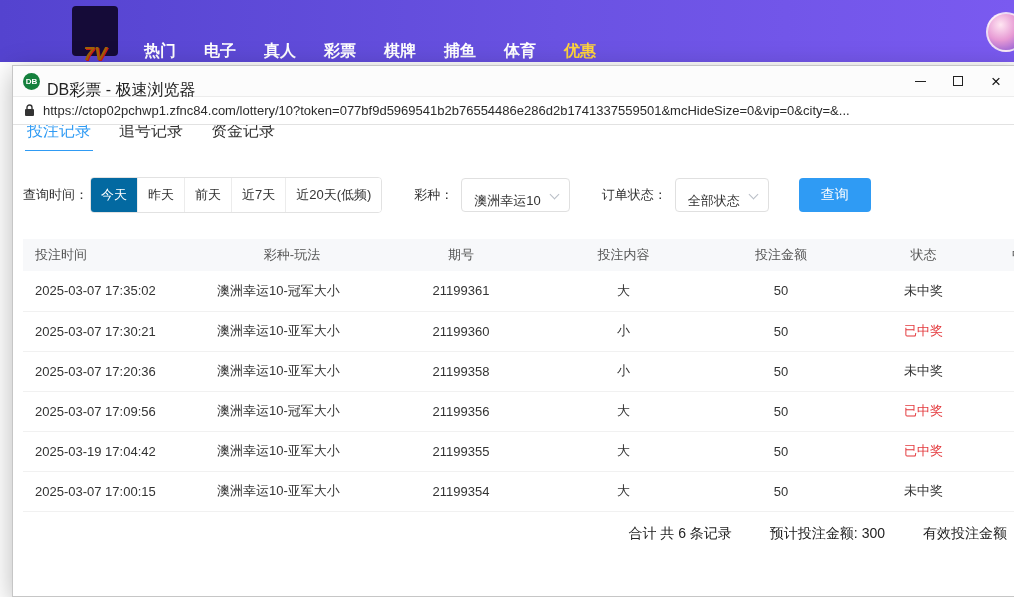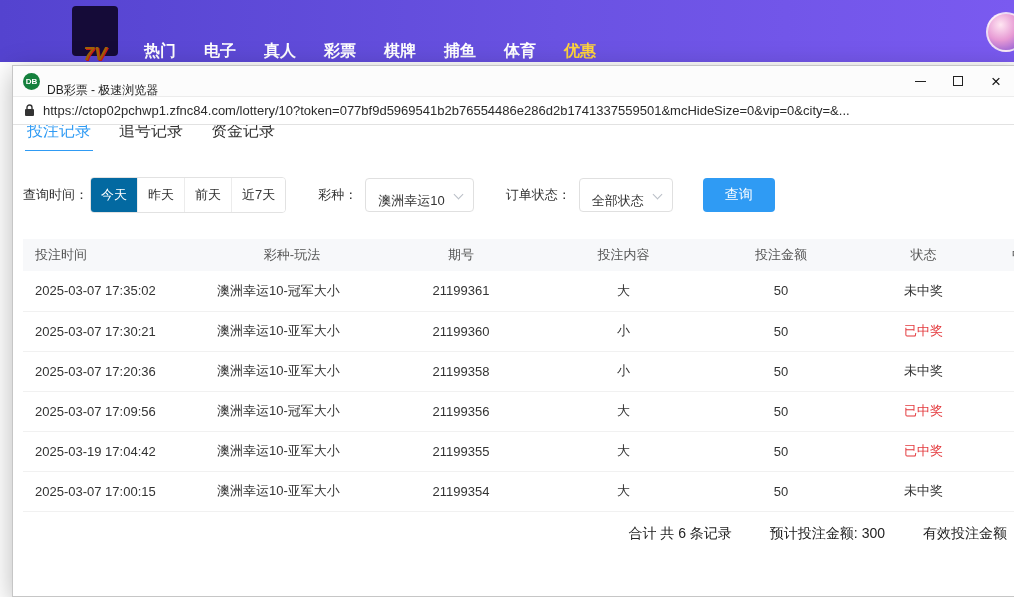--- a/index.html
+++ b/index.html
@@ -24,21 +24,21 @@
   .avatar { position:absolute; right:-12px; top:12px; width:40px; height:40px; border-radius:50%;
             background:radial-gradient(circle at 35% 30%, #ffe6f2, #e79ad4 45%, #8d5ad8 90%);
             border:2px solid rgba(255,255,255,.75); cursor:pointer; }
 
   
   .browser { position:absolute; left:12px; top:65px; width:1010px; height:532px; background:#fff;
              border:1px solid #c6c6c6; box-shadow:0 6px 26px rgba(0,0,0,.28); overflow:hidden; }
   .titlebar { height:30px; background:#fcfcfc; display:flex; align-items:center; padding-left:10px; position:relative; }
   .win-icon { width:17px; height:17px; border-radius:50%; background:#15803d; color:#fff; font-size:8px;
               font-weight:bold; display:flex; align-items:center; justify-content:center; flex:none; }
-  .win-title { margin-left:7px; font-size:12px; color:#222;margin-top:18px; }
+  .win-title { margin-left:7px; font-size:16px; color:#222;margin-top:18px; }
   .win-controls { position:absolute; right:6px; top:0; height:100%; display:flex; }
   .wc { width:38px; height:100%; background:transparent; border:none; display:flex; align-items:center;
         justify-content:center; cursor:pointer; font-family:inherit; }
   .glyph-min { width:11px; height:0; border-top:1.5px solid #222; display:block; }
   .glyph-max { width:10px; height:10px; border:1.2px solid #222; display:block; }
   .glyph-x { font-size:17px; color:#111; line-height:1; }
 
   .urlbar { height:29px; border-top:1px solid #ececec; border-bottom:1px solid #e2e2e2;
             display:flex; align-items:center; padding:0 11px; background:#fff; }
   .lock { display:flex; margin-right:8px; flex:none; }
@@ -143,20 +143,21 @@
         </div>
       </div>
 
       <div class="filters">
         <span class="flabel">查询时间：</span>
         <div class="btn-group">
           <button class="gbtn active">今天</button>
           <button class="gbtn">昨天</button>
           <button class="gbtn">前天</button>
           <button class="gbtn">近7天</button>
+          <button class="gbtn">近20天(低频)</button>
         </div>
         <span class="flabel ml">彩种：</span>
         <div class="select">
           <span>澳洲幸运10</span>
           <i class="chev"></i>
         </div>
         <span class="flabel ml">订单状态：</span>
         <div class="select">
           <span>全部状态</span>
           <i class="chev"></i>

